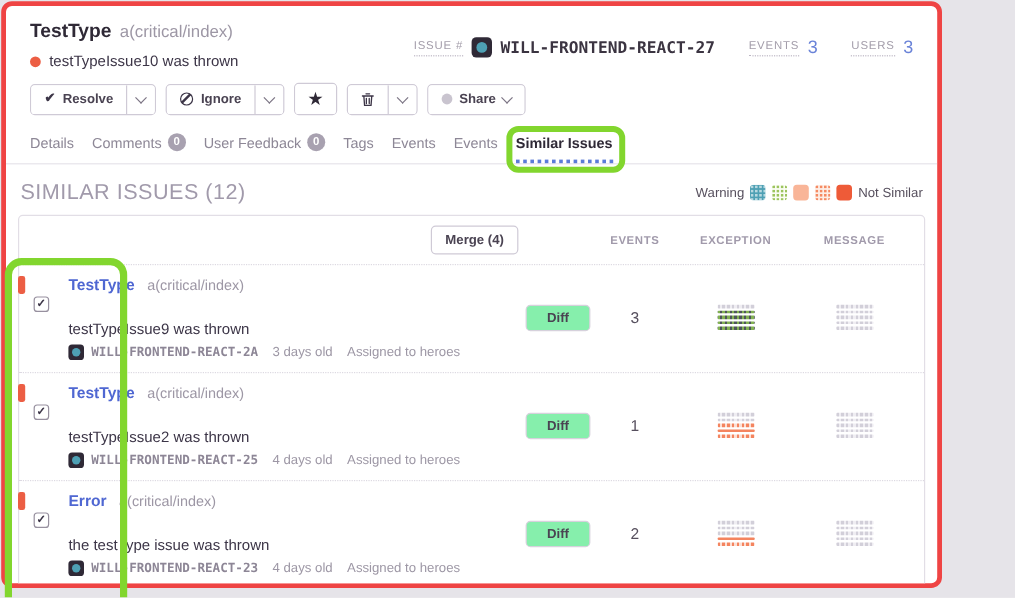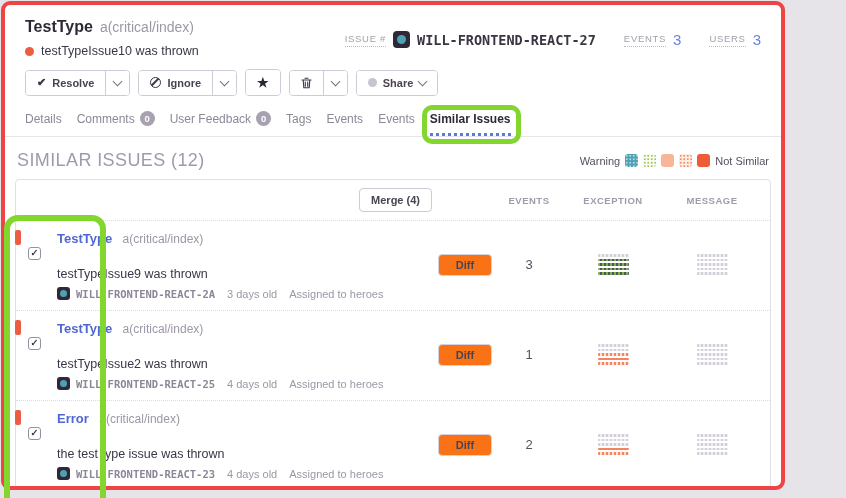--- a/index.html
+++ b/index.html
@@ -87,21 +87,21 @@
                    color:#3c3547;font-weight:bold;}
   .row-main{flex:1;min-width:0;}
   .row-title{font-size:13px;font-weight:bold;color:#4f67d2;}
   .row-ann{font-weight:normal;color:#9d97a5;font-size:12px;margin-left:6px;}
   .row-msg{font-size:12.5px;color:#3c3547;margin-top:20px;}
   .row-meta{display:flex;align-items:center;gap:12px;margin-top:6px;font-size:11px;color:#9d97a5;}
   .slug{font-family:"DejaVu Sans Mono",monospace;font-size:10.5px;color:#8d8696;font-weight:bold;
         display:flex;gap:6px;align-items:center;}
   .mini-proj{width:13px;height:13px;border-radius:3px;background:#2f2936;position:relative;flex:0 0 auto;}
   .mini-proj::after{content:"";position:absolute;inset:3px;border-radius:50%;background:#4ea0b4;}
-  .diff-btn{border:1px solid #d6d1dc;border-radius:4px;background:#f97316;padding:4px 17px;
+  .diff-btn{border:1px solid #d6d1dc;border-radius:4px;background:#86efac;padding:4px 17px;
             font-size:11px;font-weight:bold;color:#4a4352;cursor:pointer;font-family:inherit;}
   .events-num{font-size:13px;color:#57505e;}
   .stripes{display:flex;flex-direction:column;gap:2px;}
   .stripe{width:31px;height:2.5px;border-radius:1px;}
   .stripe-neutral{background:repeating-linear-gradient(90deg,#d2cfd9 0 2px,#efedf2 2px 4px);}
   .stripe-similar{background:repeating-linear-gradient(90deg,#82b153 0 2px,#4e565a 2px 4px);}
   .stripe-diff_solid{background:#f4845f;}
   .stripe-diff_dotted{background:repeating-linear-gradient(90deg,#f4845f 0 2px,#fbdfd4 2px 4px);}
 
   

